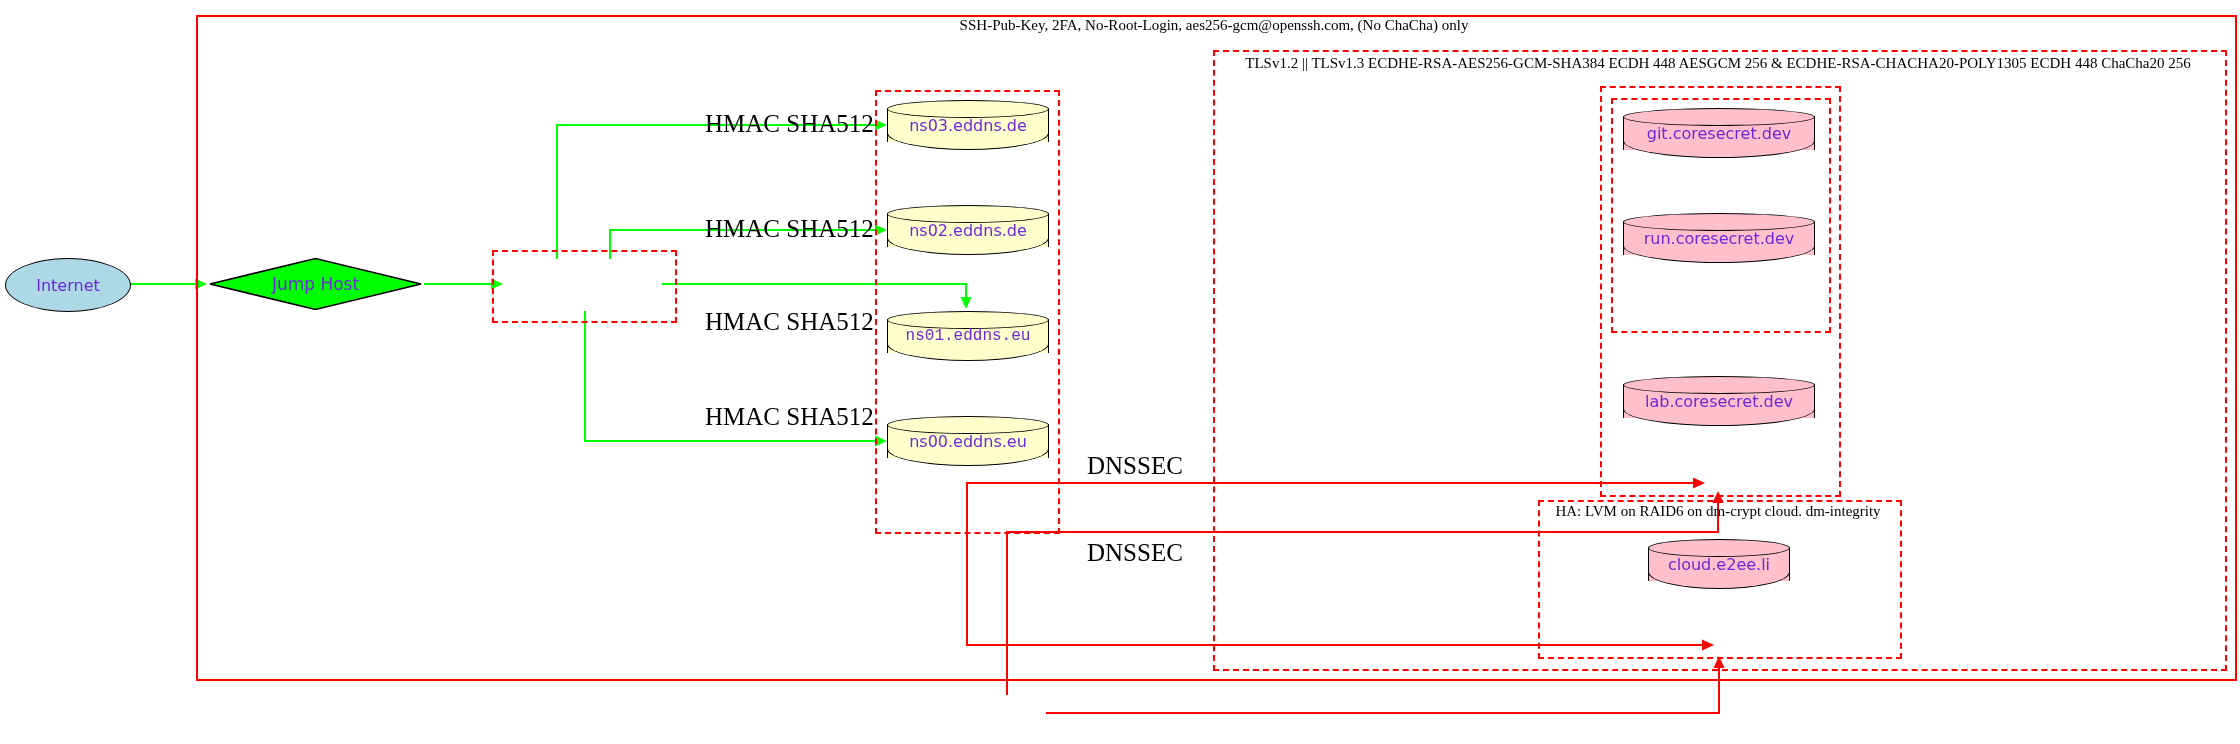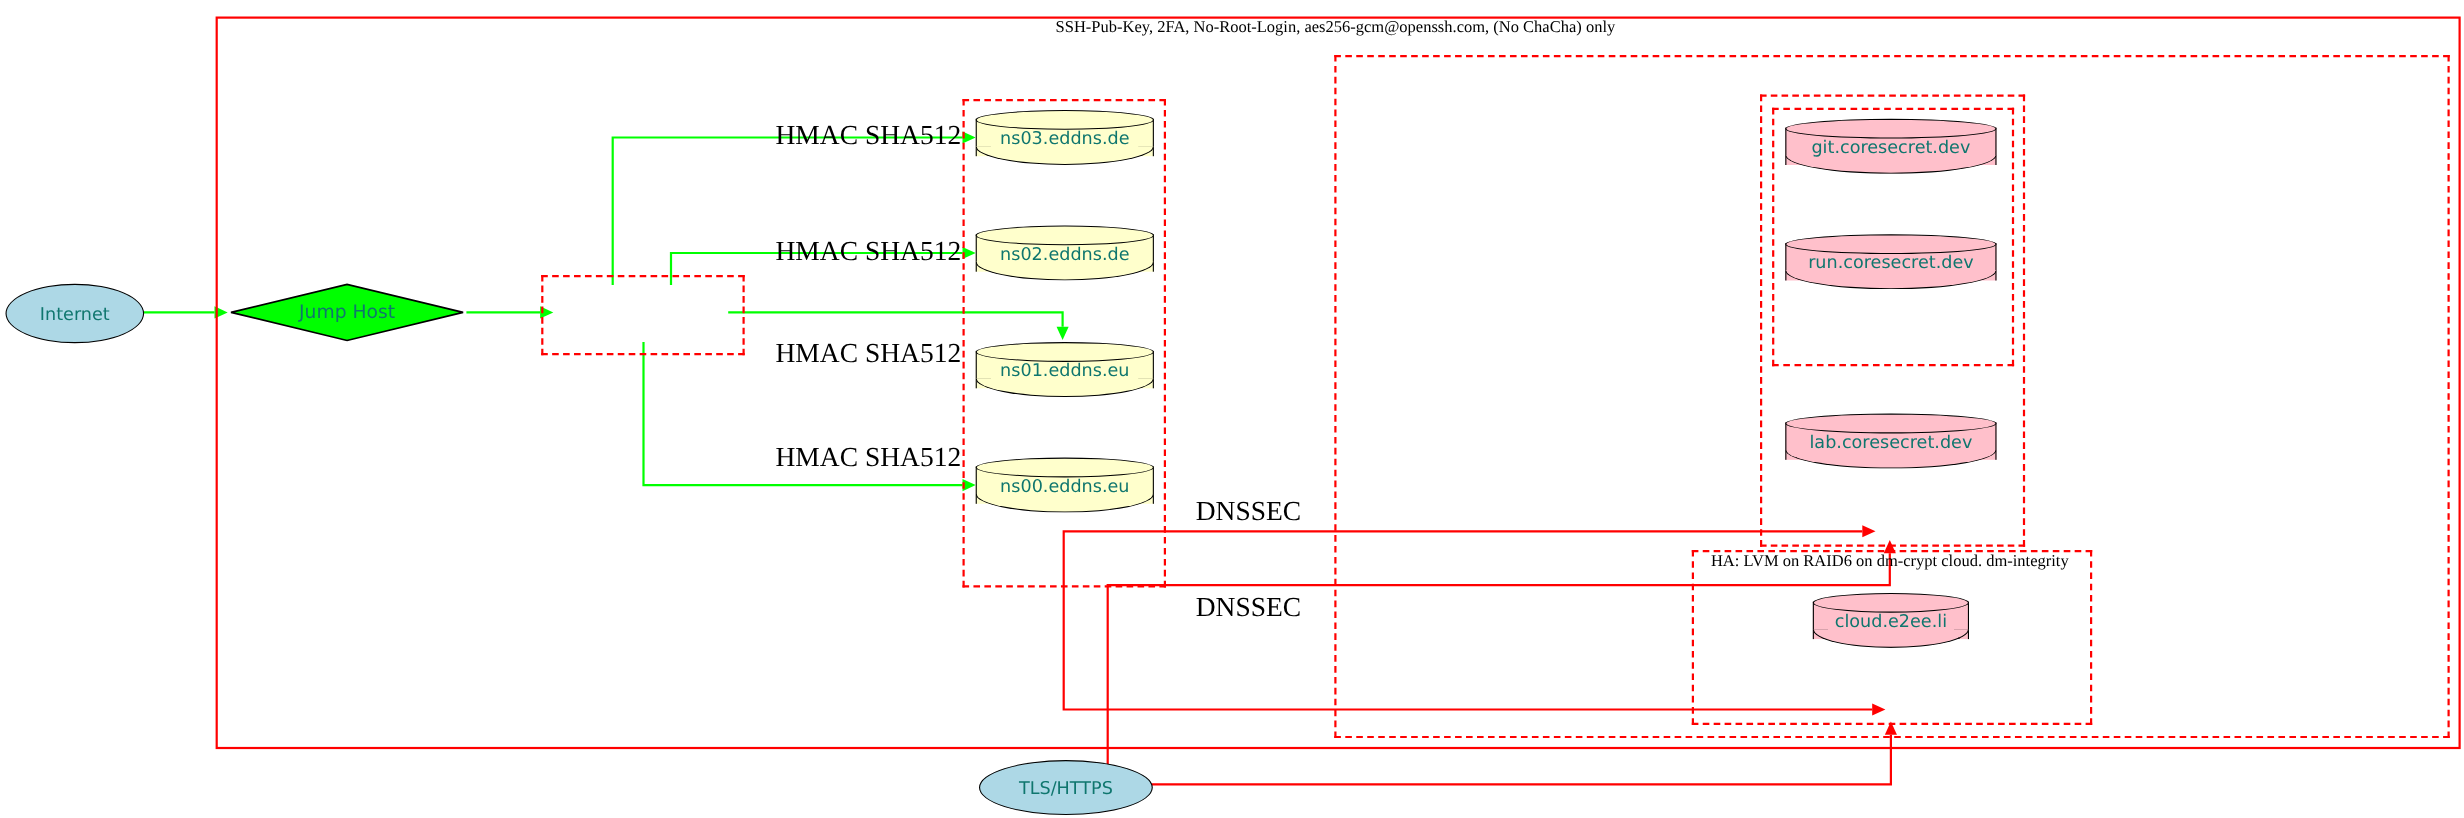--- a/index.html
+++ b/index.html
@@ -18,21 +18,21 @@
 
   .cluster-label{position:absolute;z-index:4;color:#000;white-space:nowrap;
       font-family:"Liberation Serif","DejaVu Serif",serif;font-size:15px;
       text-align:center;transform:translateX(-50%);}
   .edge-label{position:absolute;z-index:4;color:#000;white-space:nowrap;
       font-family:"Liberation Serif","DejaVu Serif",serif;font-size:25px;}
 
   .node{position:absolute;z-index:3;}
   .ellipse{border:1.5px solid #000;border-radius:50%;
       display:flex;align-items:center;justify-content:center;}
-  .node-label{color:#0f766e;font-size:16px;white-space:nowrap;z-index:5;}
+  .node-label{color:#6d28d9;font-size:16px;white-space:nowrap;z-index:5;}
 
   .cyl{border-left:1.4px solid #000;border-right:1.4px solid #000;}
   .cyl .cap{position:absolute;left:-1.4px;right:-1.4px;background:inherit;}
   .cyl .top{top:-8px;height:16px;border:1.4px solid #000;border-radius:50%;}
   .cyl .bot{bottom:-8px;height:16px;border:1.4px solid #000;border-top:none;
       border-radius:0 0 50% 50% / 0 0 100% 100%;}
   .cyl .lbl{position:absolute;inset:0;display:flex;align-items:center;justify-content:center;z-index:5;}
 
   .fill-blue{background:#add8e6;}
   .fill-lav{background:#e6e6fa;}
@@ -76,20 +76,21 @@
 
   <div class="box solid" style="left:196px;top:15px;width:2037px;height:662px;"></div>
   <div class="box dash" style="left:1213px;top:50px;width:1010px;height:617px;"></div>
   <div class="box dash" style="left:1600px;top:86px;width:237px;height:407px;"></div>
   <div class="box dash" style="left:1611px;top:98px;width:216px;height:231px;"></div>
   <div class="box dash" style="left:1538px;top:500px;width:360px;height:155px;"></div>
   <div class="box dash" style="left:492px;top:250px;width:181px;height:69px;"></div>
   <div class="box dash" style="left:875px;top:90px;width:181px;height:440px;"></div>
 
   <div class="cluster-label" style="left:1214px;top:17px;">SSH-Pub-Key, 2FA, No-Root-Login, aes256-gcm@openssh.com, (No ChaCha) only</div>
+  <div class="cluster-label" style="left:1718px;top:55px;">TLSv1.2 || TLSv1.3 ECDHE-RSA-AES256-GCM-SHA384 ECDH 448 AESGCM 256 &amp; ECDHE-RSA-CHACHA20-POLY1305 ECDH 448 ChaCha20 256</div>
   <div class="cluster-label" style="left:1718px;top:503px;">HA: LVM on RAID6 on dm-crypt cloud. dm-integrity</div>
 
   <div class="edge-label" style="left:705px;top:110px;">HMAC SHA512</div>
   <div class="edge-label" style="left:705px;top:215px;">HMAC SHA512</div>
   <div class="edge-label" style="left:705px;top:308px;">HMAC SHA512</div>
   <div class="edge-label" style="left:705px;top:403px;">HMAC SHA512</div>
   <div class="edge-label" style="left:1087px;top:452px;">DNSSEC</div>
   <div class="edge-label" style="left:1087px;top:539px;">DNSSEC</div>
 
   <div class="node ellipse fill-blue" style="left:5px;top:258px;width:124px;height:52px;">
@@ -107,21 +108,21 @@
   <div class="node cyl fill-yellow" style="left:887px;top:108px;width:160px;height:34px;">
     <span class="cap bot"></span>
     <span class="cap top"></span>
     <span class="lbl node-label">ns03.eddns.de</span>
   </div>
   <div class="node cyl fill-yellow" style="left:887px;top:213px;width:160px;height:34px;">
     <span class="cap bot"></span>
     <span class="cap top"></span>
     <span class="lbl node-label">ns02.eddns.de</span>
   </div>
-  <div class="node cyl fill-yellow" style="left:887px;top:319px;width:160px;height:34px;">
+  <div class="node cyl fill-yellow" style="left:887px;top:319px;width:160px;height:34px;font-family:Liberation Mono, monospace;">
     <span class="cap bot"></span>
     <span class="cap top"></span>
     <span class="lbl node-label">ns01.eddns.eu</span>
   </div>
   <div class="node cyl fill-yellow" style="left:887px;top:424px;width:160px;height:34px;">
     <span class="cap bot"></span>
     <span class="cap top"></span>
     <span class="lbl node-label">ns00.eddns.eu</span>
   </div>
 
@@ -139,17 +140,14 @@
     <span class="cap bot"></span>
     <span class="cap top"></span>
     <span class="lbl node-label">lab.coresecret.dev</span>
   </div>
   <div class="node cyl fill-pink" style="left:1648px;top:547px;width:140px;height:34px;">
     <span class="cap bot"></span>
     <span class="cap top"></span>
     <span class="lbl node-label">cloud.e2ee.li</span>
   </div>
 
-  <div class="node ellipse fill-blue" style="left:890px;top:691px;width:156px;height:48px;">
-    <span class="node-label">TLS/HTTPS</span>
-  </div>
 
 </div>
 
 </body></html>

